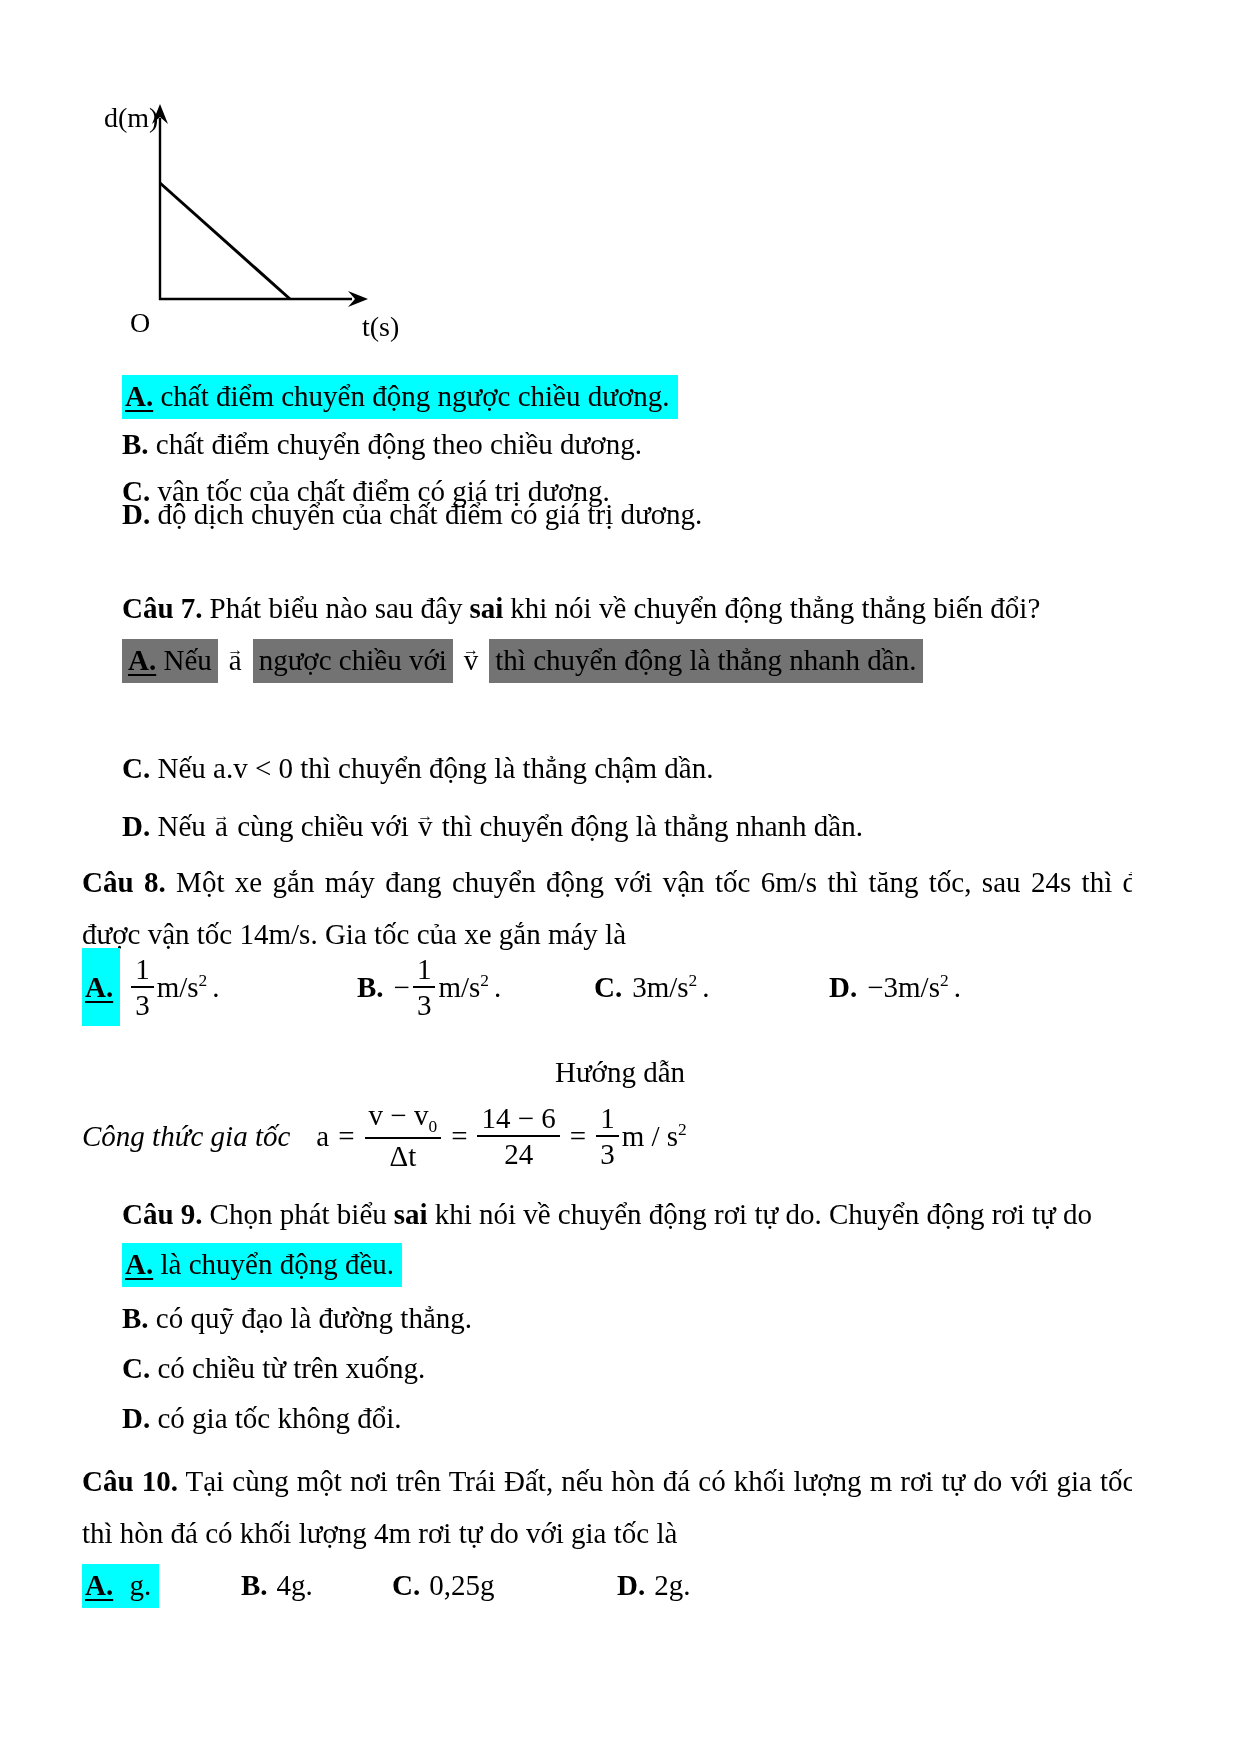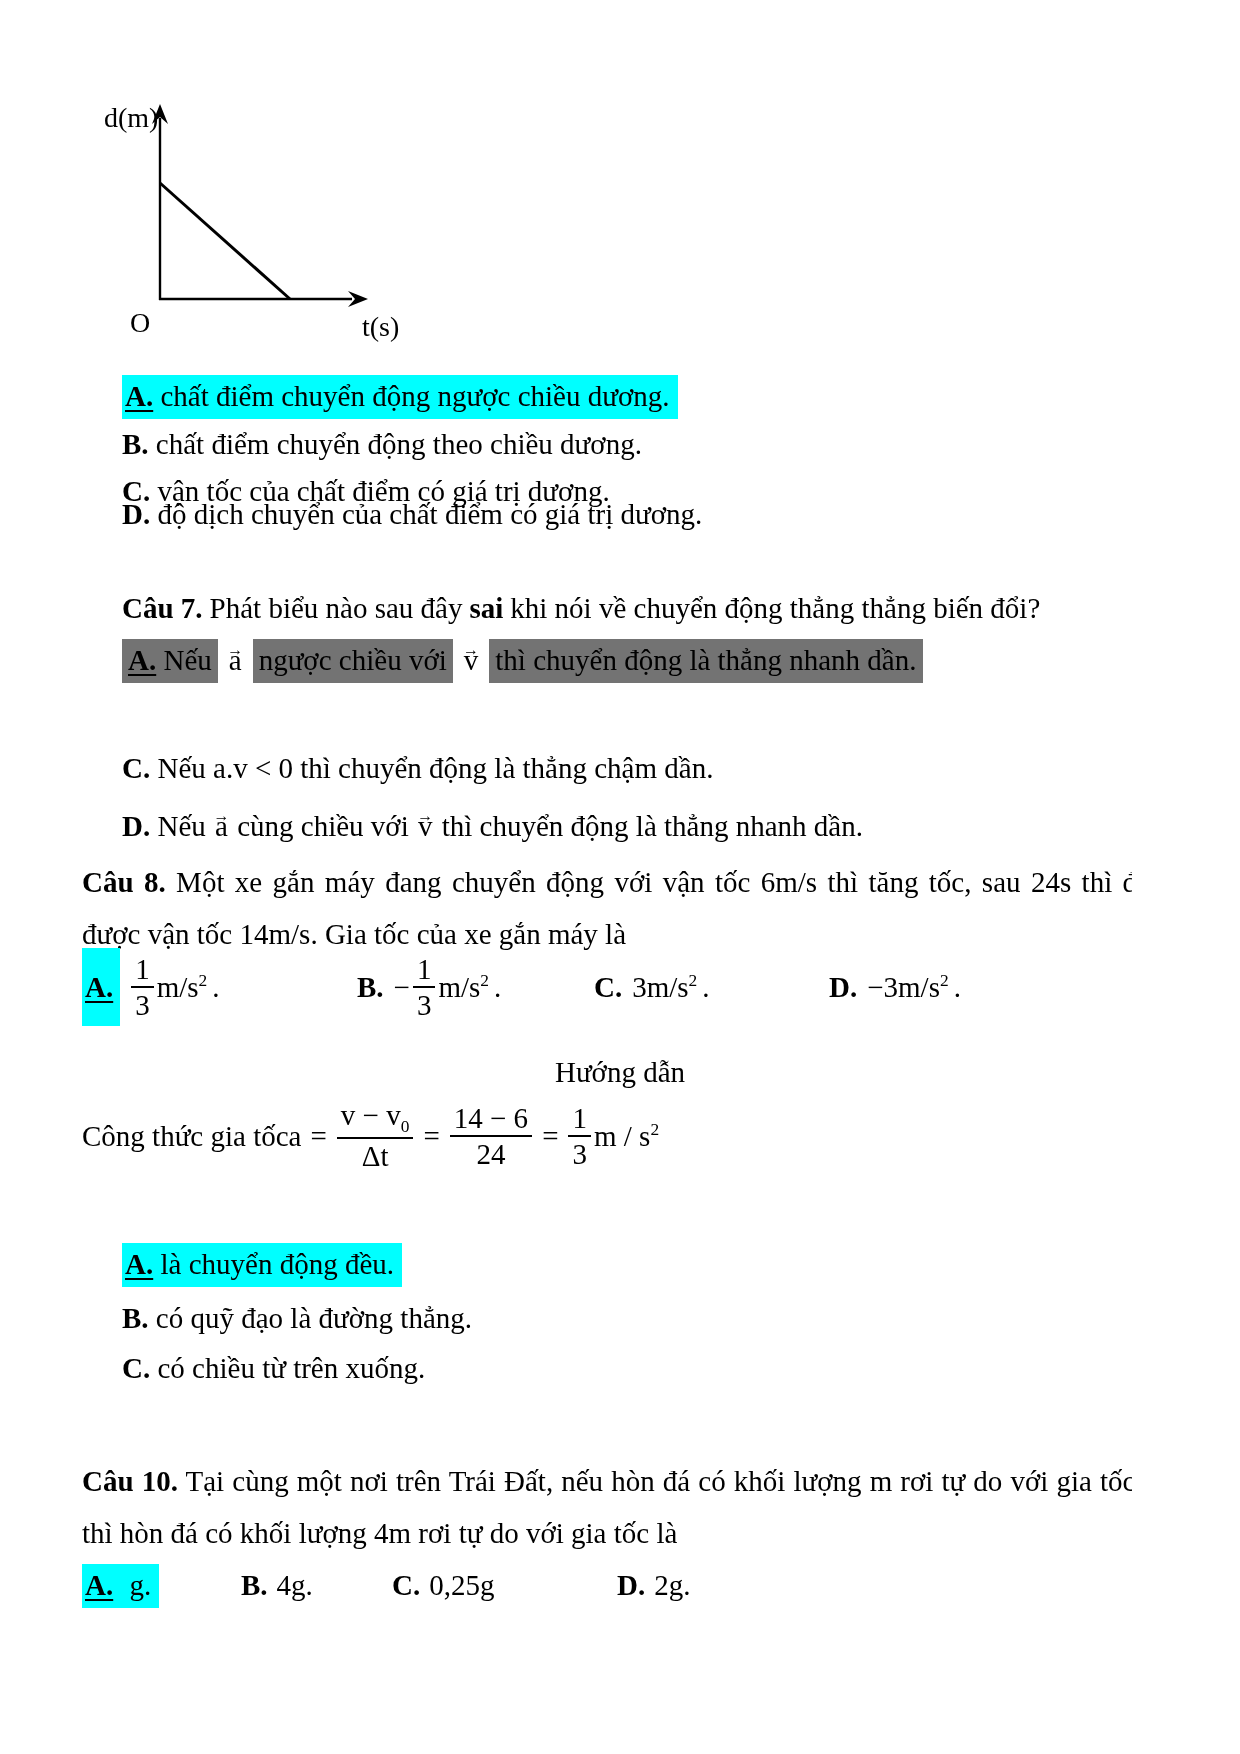--- a/index.html
+++ b/index.html
@@ -30,21 +30,21 @@
   .row8 { top:948px; height:78px; }
   .opt8 { position:absolute; top:0; height:100%; display:inline-flex; align-items:center; }
   .opt8 b.ltr { margin-right:10px; }
   .hl-tall { background:#00ffff; align-self:stretch; display:inline-flex; align-items:center; padding:0 7px 0 3px; margin-right:8px; }
   .tail { margin-left:5px; }
   .row10 { top:1565px; line-height:40px; }
   .opt10 { position:absolute; top:0; white-space:nowrap; }
   .opt10 b.ltr { margin-right:9px; }
   
   .solrow { position:absolute; left:82px; top:1100px; height:72px; display:flex; align-items:center; white-space:nowrap; }
-  .sol-label { }
+  .sol-label { font-style:italic; margin-right:26px; }
   .meq { margin:0 7px; }
   .mvar { margin-right:2px; }
   .stem > * { margin-right:7px; }
   .stem > *:last-child { margin-right:0; }
   svg text { font-family:"Liberation Serif","DejaVu Serif",serif; font-size:28px; fill:#000; }
 </style>
 </head>
 <body>
 
 <div class="page">
@@ -137,28 +137,34 @@
         <span class="den">24</span>
       </span>
     <span class="meq">=</span>
     <span class="frac">
         <span class="num">1</span>
         <span class="den">3</span>
       </span>
     <span><span>m / s</span><sup>2</sup></span>
   </div>
 
+  <div class="blk stem" style="top:1194px">
+    <b>Câu 9.</b><span>Chọn phát biểu</span><b>sai</b><span>khi nói về chuyển động rơi tự do. Chuyển động rơi tự do</span>
+  </div>
   <div class="blk" style="top:1244px">
     <span class="hl"><b class="ltr u">A.</b> <span>là chuyển động đều.</span></span>
   </div>
   <div class="blk" style="top:1298px">
     <b class="ltr">B.</b> <span>có quỹ đạo là đường thẳng.</span>
   </div>
   <div class="blk" style="top:1348px">
     <b class="ltr">C.</b> <span>có chiều từ trên xuống.</span>
+  </div>
+  <div class="blk" style="top:1398px">
+    <b class="ltr">D.</b> <span>có gia tốc không đổi.</span>
   </div>
 
   <div class="wrap" style="top:1455px">
     <b>Câu 10.</b> <span>Tại cùng một nơi trên Trái Đất, nếu hòn đá có khối lượng m rơi tự do với gia tốc g thì hòn đá có khối lượng 4m rơi tự do với gia tốc là</span>
   </div>
   <div class="row row10">
     <span class="opt10" style="left:0">
       <span class="hl"><b class="ltr u">A.</b> <span>g.</span></span>
     </span>
     <span class="opt10" style="left:159px">

